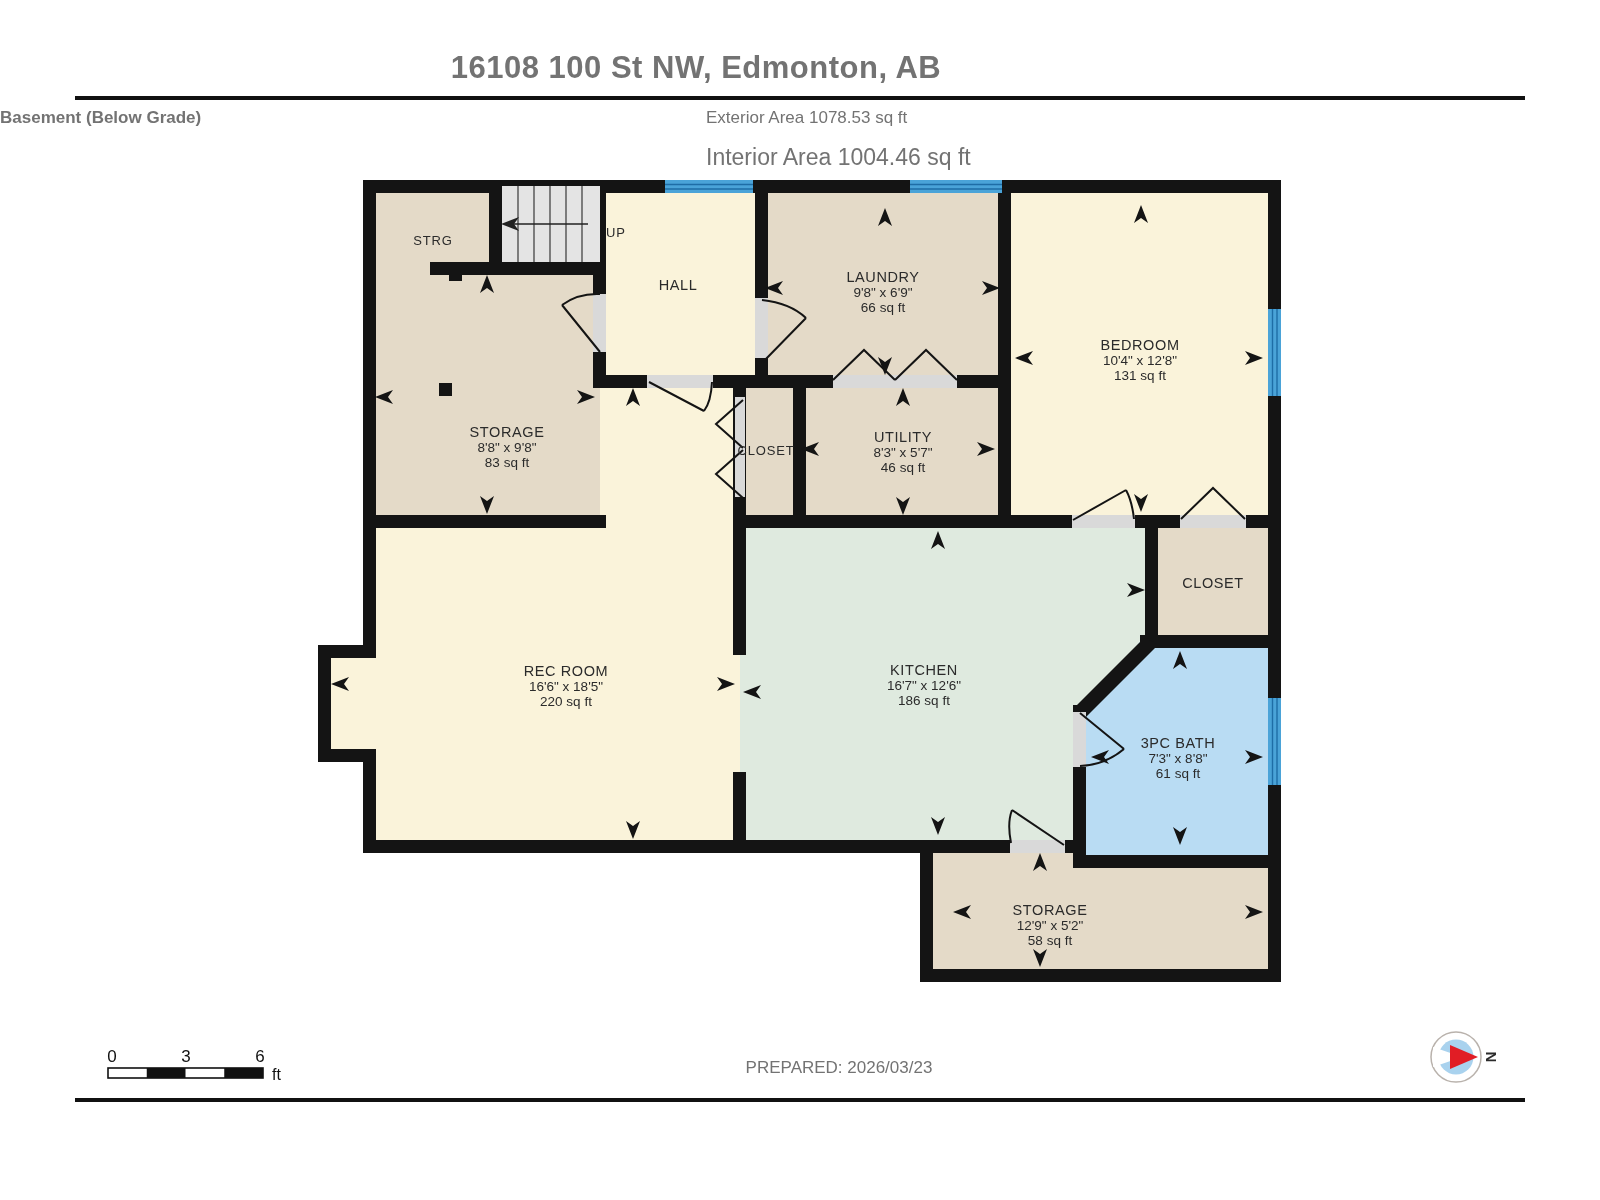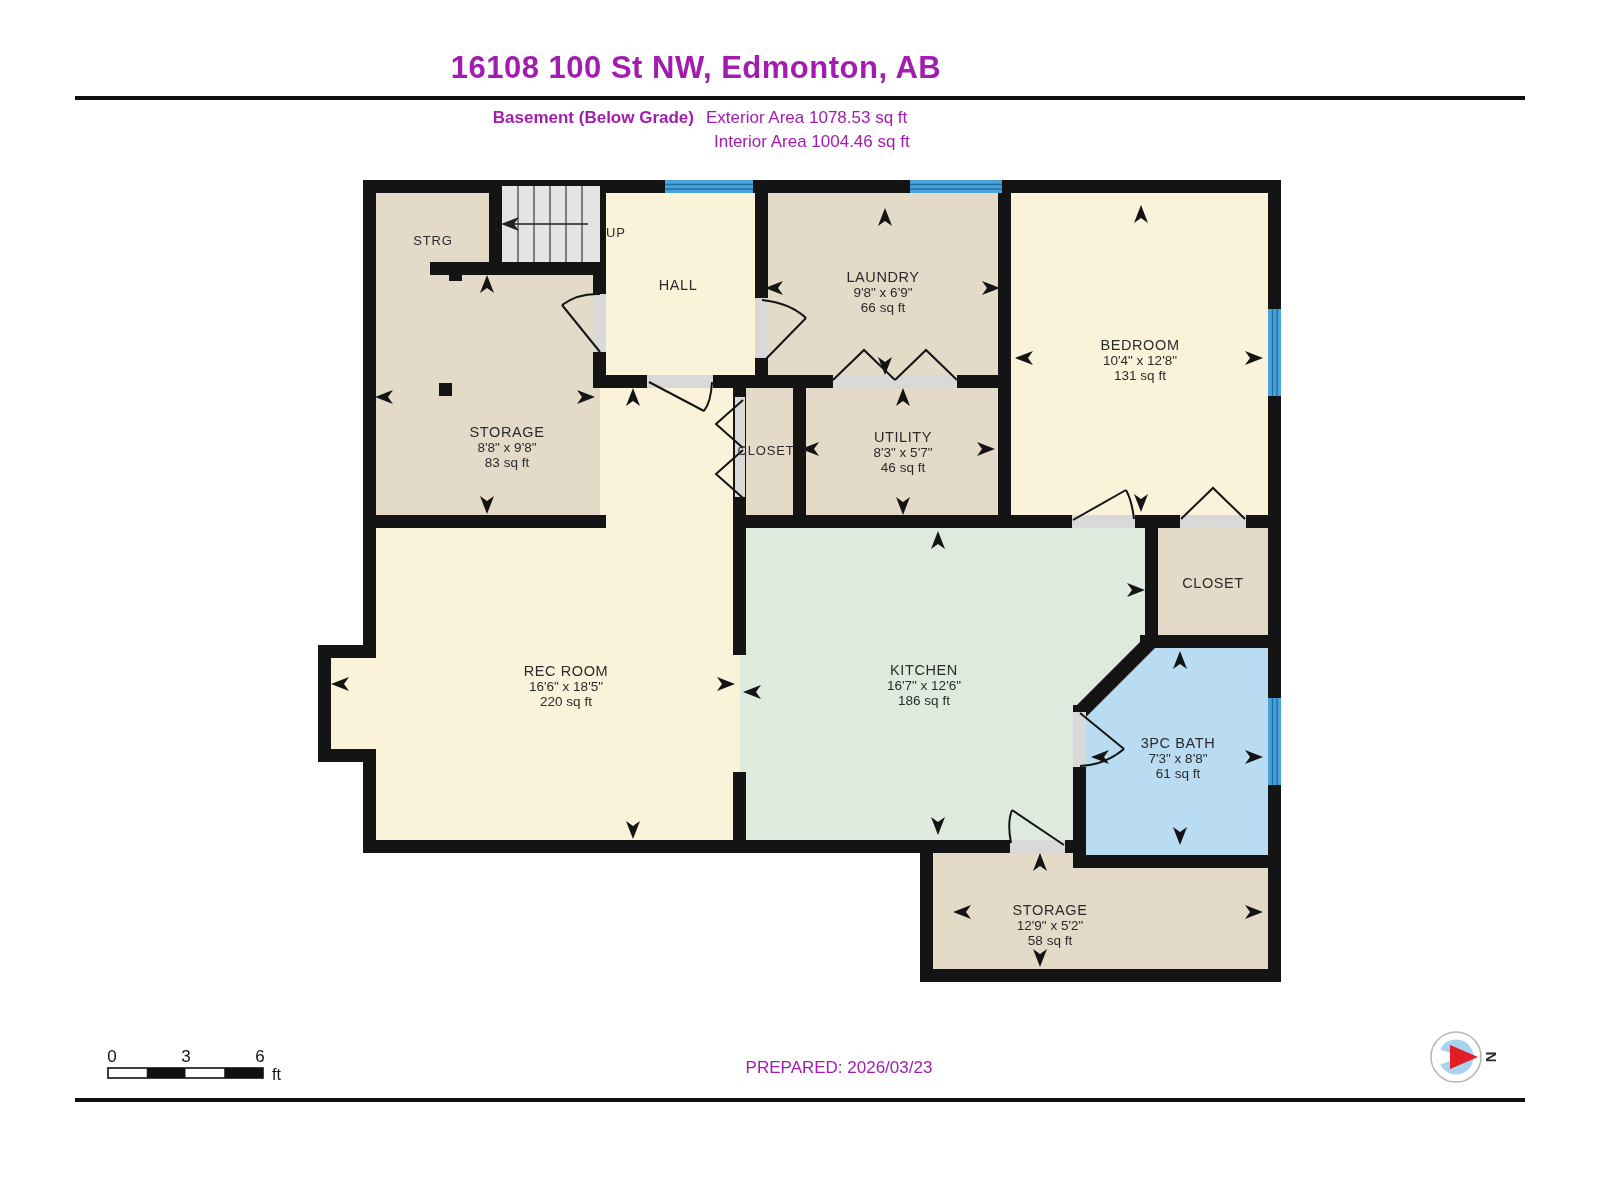--- a/index.html
+++ b/index.html
@@ -1,25 +1,25 @@
 <!DOCTYPE html>
 <html><head>
 <meta charset="utf-8">
 <style>
   html,body{margin:0;padding:0;background:#ffffff;}
   #page{position:relative;width:1600px;height:1200px;background:#ffffff;overflow:hidden;
-        font-family:"Liberation Sans", sans-serif;color:#a21caf;}
+        font-family:"Liberation Sans", sans-serif;color:#737373;}
   .abs{position:absolute;}
   #title{top:50px;left:0;width:1392px;text-align:center;font-size:31px;font-weight:bold;letter-spacing:.5px;}
   .rule{background:#111;}
   #rule-top{top:96px;left:75px;width:1450px;height:3.5px;}
   #rule-bottom{top:1098px;left:75px;width:1450px;height:4px;}
-  #subtitle-bold{top:108px;left:0;width:694px;text-align:right;font-size:17px;font-weight:bold;}
+  #subtitle-bold{top:108px;left:0;width:694px;text-align:left;font-size:17px;font-weight:bold;}
   #subtitle-ext{top:108px;left:706px;font-size:17px;text-align:center;}
-  #subtitle-int{top:132px;left:706px;font-size:17px;margin-left:8px;}
+  #subtitle-int{top:144px;left:706px;font-size:23px;}
   #prepared{top:1058px;left:0;width:1600px;text-align:center;font-size:17px;margin-left:39px;}
   #disclaimer{top:1111px;left:84px;font-size:15px;white-space:nowrap;}
   svg text{font-family:"Liberation Sans", sans-serif;fill:#2b2b2b;}
   svg .rname{font-size:14.5px;letter-spacing:.6px;}
   svg .rsub{font-size:13.5px;}
   svg .small{font-size:13px;letter-spacing:.8px;}
   svg .tick{font-size:17px;fill:#111;}
 </style>
 </head>
 <body>

